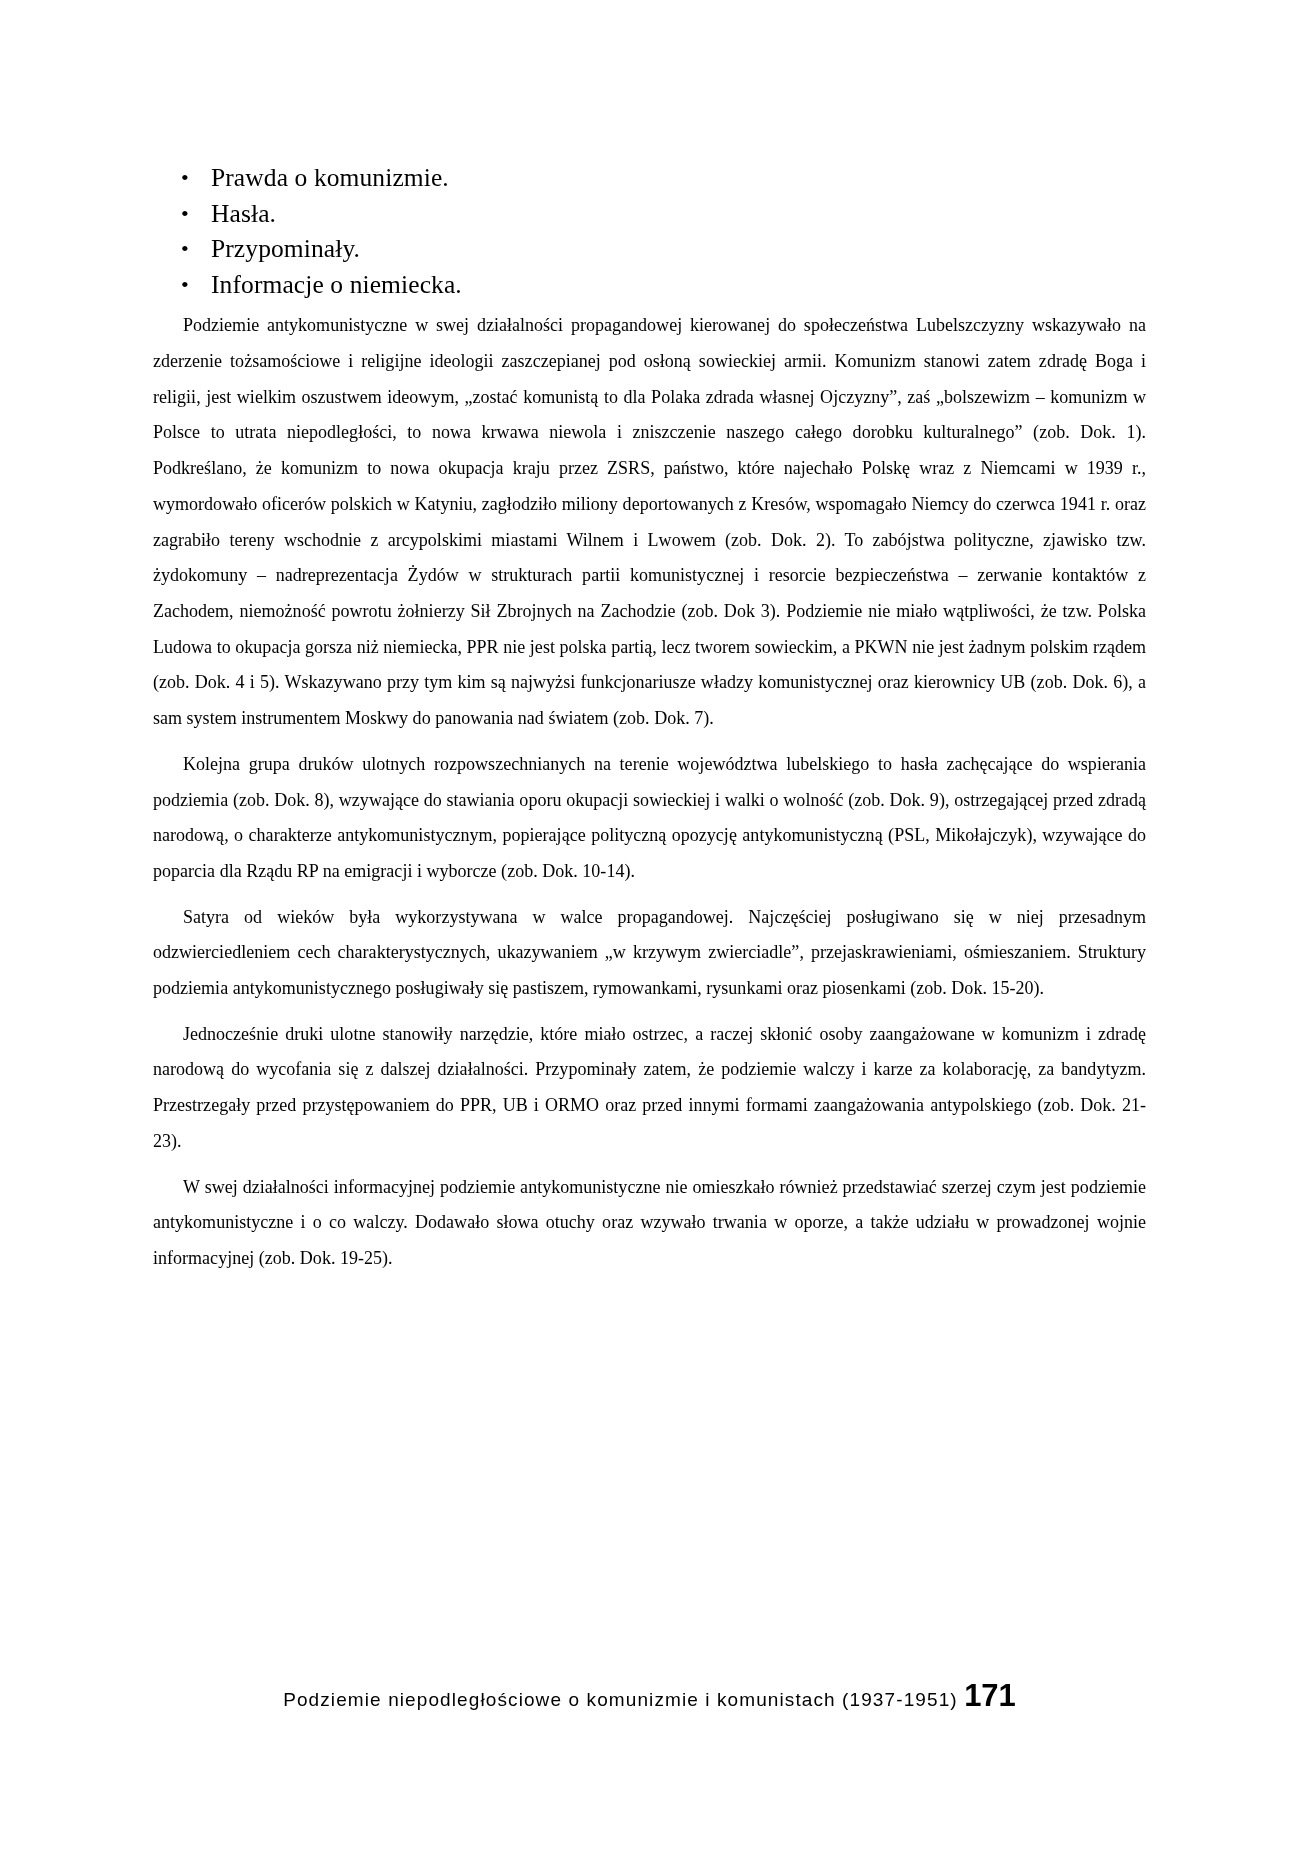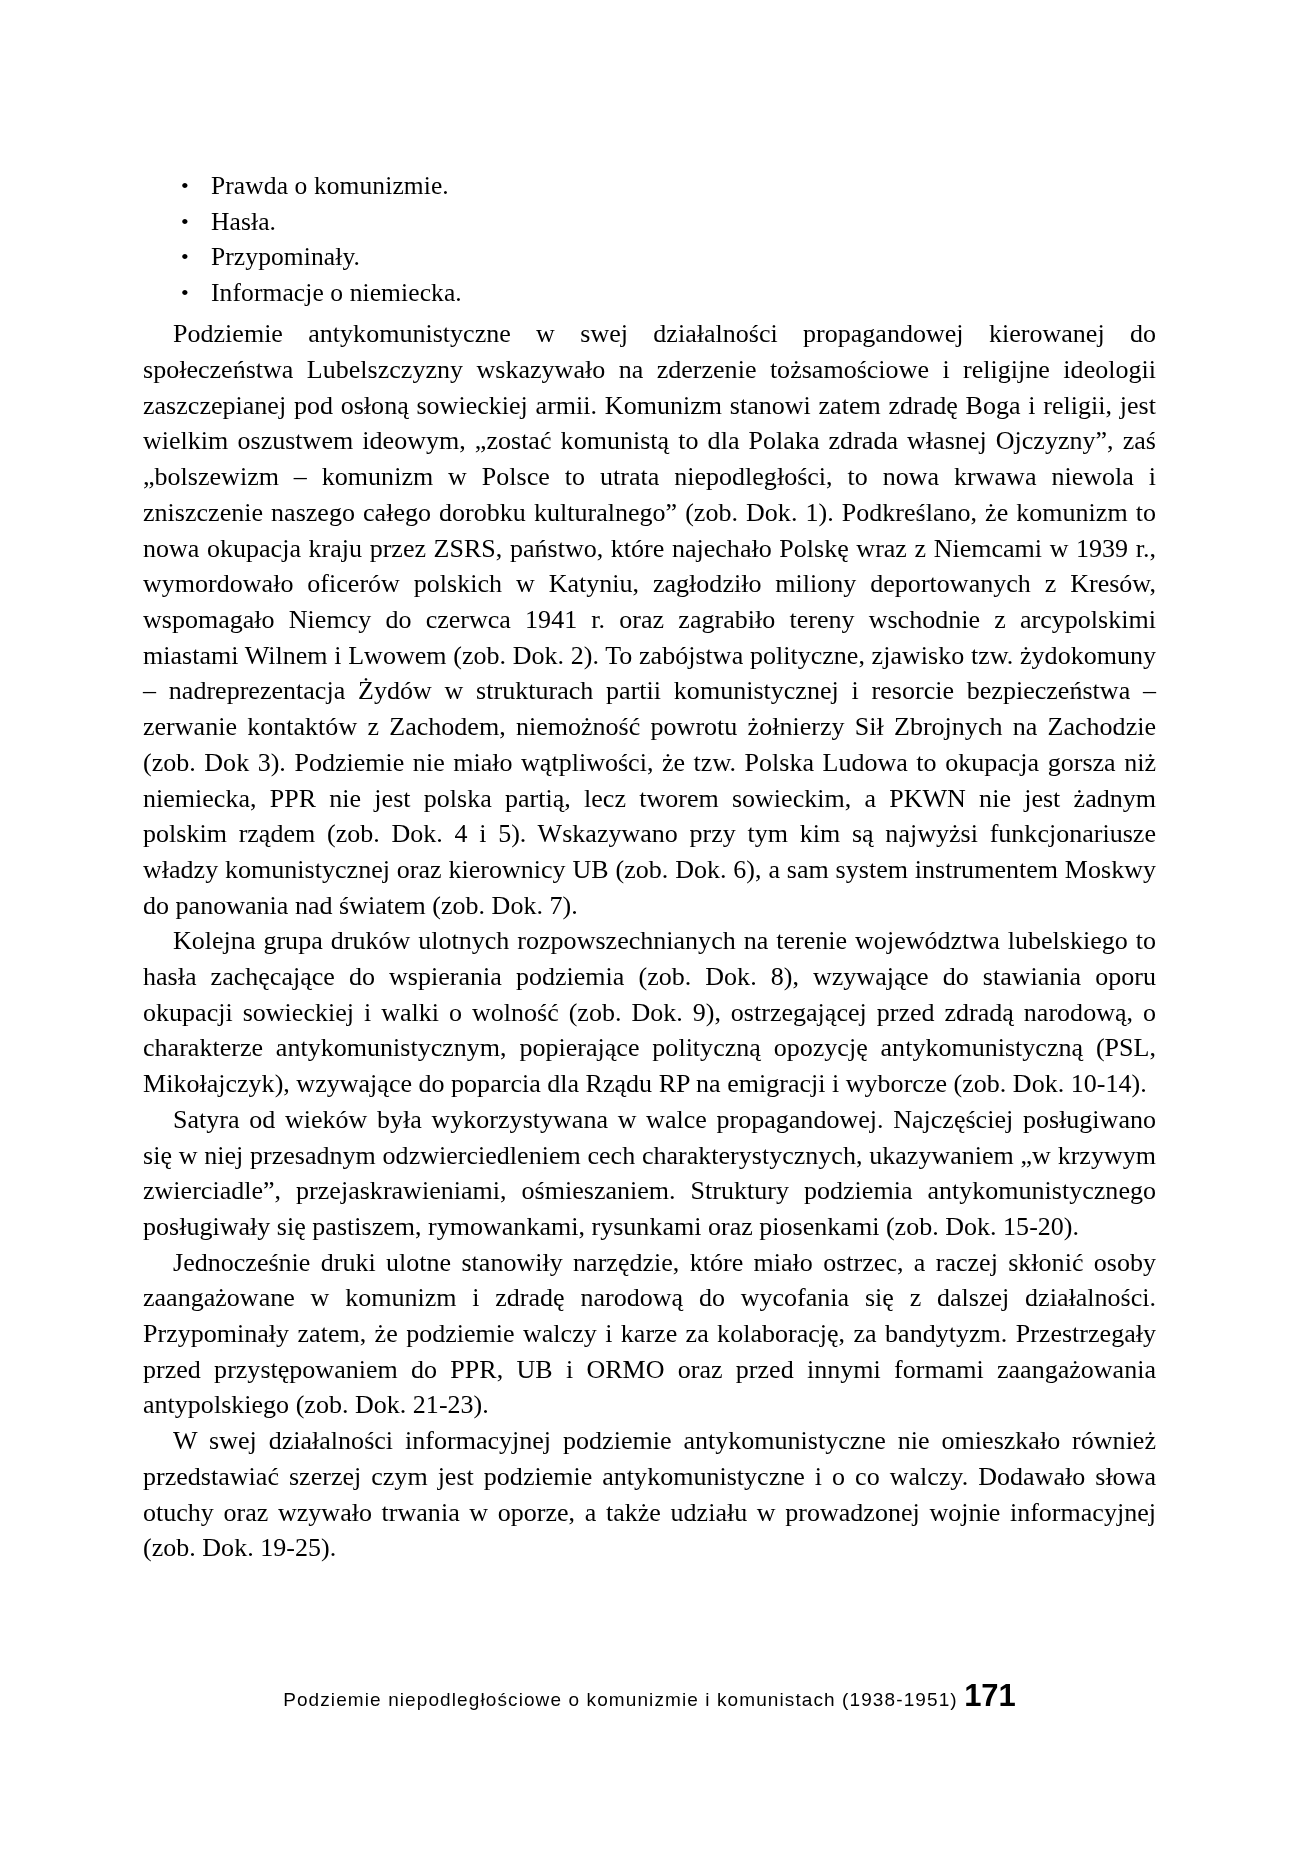--- a/index.html
+++ b/index.html
@@ -24,43 +24,43 @@
     background: #ffffff;
   }
   .content {
     position: absolute;
     left: 143px;
     top: 160px;
     width: 1013px;
   }
   ul.bullets {
     list-style: none;
-    margin: 8px 0 0 0;
+    margin: 0 0 0 0;
     padding: 0;
     font-family: Liberation Serif, serif;
   }
   ul.bullets li {
     position: relative;
     font-size: 25.5px;
     line-height: 35.6px;
     padding-left: 68px;
     margin: 0;
     letter-spacing: 0.1px;
   }
   ul.bullets li::before {
     content: "\2022";
     position: absolute;
     left: 38px;
     top: 0;
     font-size: 22px;
   }
   p.para {
-    font-size: 26px;
+    font-size: 18px;
     line-height: 35.7px;
-    margin: 0;
+    margin: 10px;
     text-align: justify;
     text-justify: inter-word;
     letter-spacing: 0.02px;
   }
   p.para.first-block {
     text-indent: 30px;
     margin-top: 6px;
   }
   p.para.indent {
     text-indent: 30px;
@@ -98,16 +98,16 @@
 
     <p class="para first-block">Podziemie antykomunistyczne w swej działalności propagandowej kierowanej do społeczeństwa Lubelszczyzny wskazywało na zderzenie tożsamościowe i religijne ideologii zaszczepianej pod osłoną sowieckiej armii. Komunizm stanowi zatem zdradę Boga i religii, jest wielkim oszustwem ideowym, „zostać komunistą to dla Polaka zdrada własnej Ojczyzny”, zaś „bolszewizm – komunizm w Polsce to utrata niepodległości, to nowa krwawa niewola i zniszczenie naszego całego dorobku kulturalnego” (zob. Dok. 1). Podkreślano, że komunizm to nowa okupacja kraju przez ZSRS, państwo, które najechało Polskę wraz z Niemcami w 1939 r., wymordowało oficerów polskich w Katyniu, zagłodziło miliony deportowanych z Kresów, wspomagało Niemcy do czerwca 1941 r. oraz zagrabiło tereny wschodnie z arcypolskimi miastami Wilnem i Lwowem (zob. Dok. 2). To zabójstwa polityczne, zjawisko tzw. żydokomuny – nadreprezentacja Żydów w strukturach partii komunistycznej i resorcie bezpieczeństwa – zerwanie kontaktów z Zachodem, niemożność powrotu żołnierzy Sił Zbrojnych na Zachodzie (zob. Dok 3). Podziemie nie miało wątpliwości, że tzw. Polska Ludowa to okupacja gorsza niż niemiecka, PPR nie jest polska partią, lecz tworem sowieckim, a PKWN nie jest żadnym polskim rządem (zob. Dok. 4 i 5). Wskazywano przy tym kim są najwyżsi funkcjonariusze władzy komunistycznej oraz kierownicy UB (zob. Dok. 6), a sam system instrumentem Moskwy do panowania nad światem (zob. Dok. 7).</p>
     <p class="para indent">Kolejna grupa druków ulotnych rozpowszechnianych na terenie województwa lubelskiego to hasła zachęcające do wspierania podziemia (zob. Dok. 8), wzywające do stawiania oporu okupacji sowieckiej i walki o wolność (zob. Dok. 9), ostrzegającej przed zdradą narodową, o charakterze antykomunistycznym, popierające polityczną opozycję antykomunistyczną (PSL, Mikołajczyk), wzywające do poparcia dla Rządu RP na emigracji i wyborcze (zob. Dok. 10-14).</p>
     <p class="para indent">Satyra od wieków była wykorzystywana w walce propagandowej. Najczęściej posługiwano się w niej przesadnym odzwierciedleniem cech charakterystycznych, ukazywaniem „w krzywym zwierciadle”, przejaskrawieniami, ośmieszaniem. Struktury podziemia antykomunistycznego posługiwały się pastiszem, rymowankami, rysunkami oraz piosenkami (zob. Dok. 15-20).</p>
     <p class="para indent">Jednocześnie druki ulotne stanowiły narzędzie, które miało ostrzec, a raczej skłonić osoby zaangażowane w komunizm i zdradę narodową do wycofania się z dalszej działalności. Przypominały zatem, że podziemie walczy i karze za kolaborację, za bandytyzm. Przestrzegały przed przystępowaniem do PPR, UB i ORMO oraz przed innymi formami zaangażowania antypolskiego (zob. Dok. 21-23).</p>
     <p class="para indent">W swej działalności informacyjnej podziemie antykomunistyczne nie omieszkało również przedstawiać szerzej czym jest podziemie antykomunistyczne i o co walczy. Dodawało słowa otuchy oraz wzywało trwania w oporze, a także udziału w prowadzonej wojnie informacyjnej (zob. Dok. 19-25).</p>
 
   </div>
 
   <div class="footer">
-    <span>Podziemie niepodległościowe o komunizmie i komunistach (1938-1951)</span><span> </span><span class="pagenum">171</span>
+    <span>Podziemie niepodległościowe o komunizmie i komunistach (1937-1951)</span><span> </span><span class="pagenum">171</span>
   </div>
 
 </div>
 
 </body></html>

